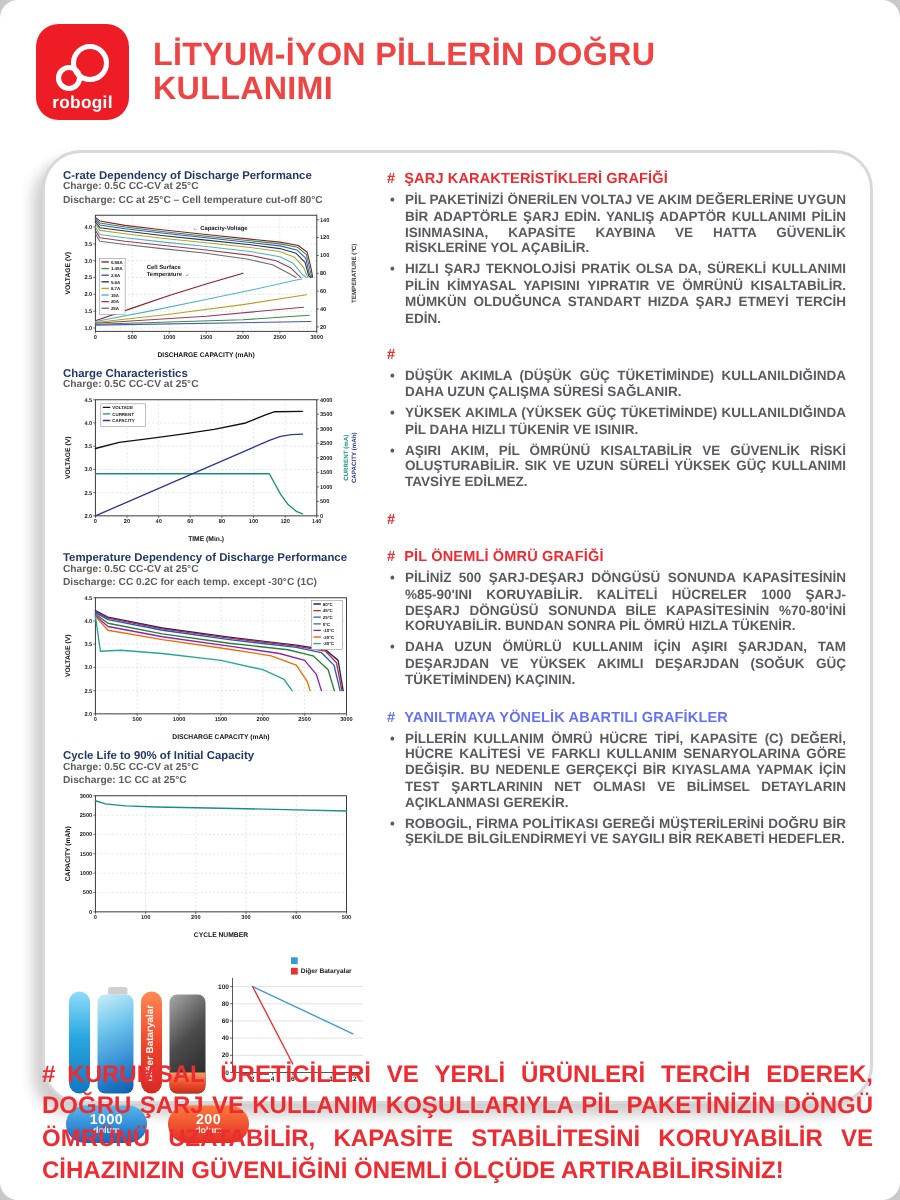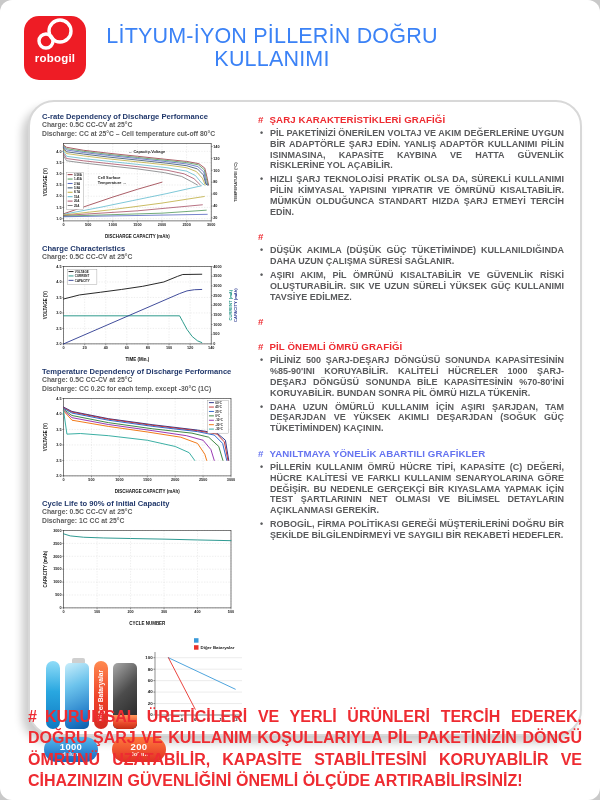--- a/index.html
+++ b/index.html
@@ -1,21 +1,21 @@
 <!DOCTYPE html>
 <html><head>
 <meta charset="utf-8">
 <style>
   html,body{margin:0;padding:0;background:#c9c9c9;font-family:"Liberation Sans",sans-serif;}
   .page{width:600px;height:800px;background:#fff;border-radius:12px;position:relative;overflow:hidden;margin:0 auto;}
   
   .header{display:flex;align-items:center;gap:16px;padding:16px 0 0 24px;}
-  .logo{width:62px;height:64px;background:#ee1c25;border-radius:15px;display:flex;flex-direction:column;align-items:center;padding-bottom:5px;box-sizing:border-box;}
+  .logo{width:62px;height:64px;background:#ee1c25;border-radius:15px;display:flex;flex-direction:column;align-items:center;justify-content:flex-end;padding-bottom:5px;box-sizing:border-box;}
   .logo-text{color:#fff;font-size:11.5px;font-weight:bold;letter-spacing:.2px;}
-  .page-title{font-size:21.5px;font-weight:normal;color:#3b82f6;line-height:1.08;width:340px;letter-spacing:.2px;text-align:center;}
+  .page-title{font-size:21.5px;font-weight:bold;color:#ef4444;line-height:1.08;width:340px;letter-spacing:.2px;}
   
   .panel{position:absolute;left:28px;right:18px;top:100px;height:636px;border:2px solid #d8d8d8;border-radius:26px;box-shadow:-6px 7px 9px rgba(0,0,0,.20);display:flex;background:#fff;box-sizing:border-box;padding:10px 12px 8px 12px;}
   .left-col{width:204px;flex:none;}
   .right-col{flex:1;padding:2px 4px 0 12px;box-sizing:border-box;}
   
   .chart-card{margin-bottom:4px;}
   .c-title{font-size:7.6px;font-weight:bold;color:#21386b;line-height:1.2;}
   .c-sub{font-size:6.8px;font-weight:bold;color:#5c5c5c;line-height:1.25;}
   .chart-card svg{width:198px;height:auto;display:block;margin-top:1px;}
   
@@ -443,20 +443,21 @@
             <li>PİL PAKETİNİZİ ÖNERİLEN VOLTAJ VE AKIM DEĞERLERİNE UYGUN BİR ADAPTÖRLE ŞARJ EDİN. YANLIŞ ADAPTÖR KULLANIMI PİLİN ISINMASINA, KAPASİTE KAYBINA VE HATTA GÜVENLİK RİSKLERİNE YOL AÇABİLİR.</li>
             <li>HIZLI ŞARJ TEKNOLOJİSİ PRATİK OLSA DA, SÜREKLİ KULLANIMI PİLİN KİMYASAL YAPISINI YIPRATIR VE ÖMRÜNÜ KISALTABİLİR. MÜMKÜN OLDUĞUNCA STANDART HIZDA ŞARJ ETMEYİ TERCİH EDİN.</li>
           </ul>
         </div>
         <div class="sec red">
           <h3>
             <span>#</span>
           </h3>
           <ul>
             <li>DÜŞÜK AKIMLA (DÜŞÜK GÜÇ TÜKETİMİNDE) KULLANILDIĞINDA DAHA UZUN ÇALIŞMA SÜRESİ SAĞLANIR.</li>
+            <li>YÜKSEK AKIMLA (YÜKSEK GÜÇ TÜKETİMİNDE) KULLANILDIĞINDA PİL DAHA HIZLI TÜKENİR VE ISINIR.</li>
             <li>AŞIRI AKIM, PİL ÖMRÜNÜ KISALTABİLİR VE GÜVENLİK RİSKİ OLUŞTURABİLİR. SIK VE UZUN SÜRELİ YÜKSEK GÜÇ KULLANIMI TAVSİYE EDİLMEZ.</li>
           </ul>
         </div>
         <div class="sec red">
           <h3>
             <span>#</span>
           </h3>
         </div>
         <div class="sec red">
           <h3>

